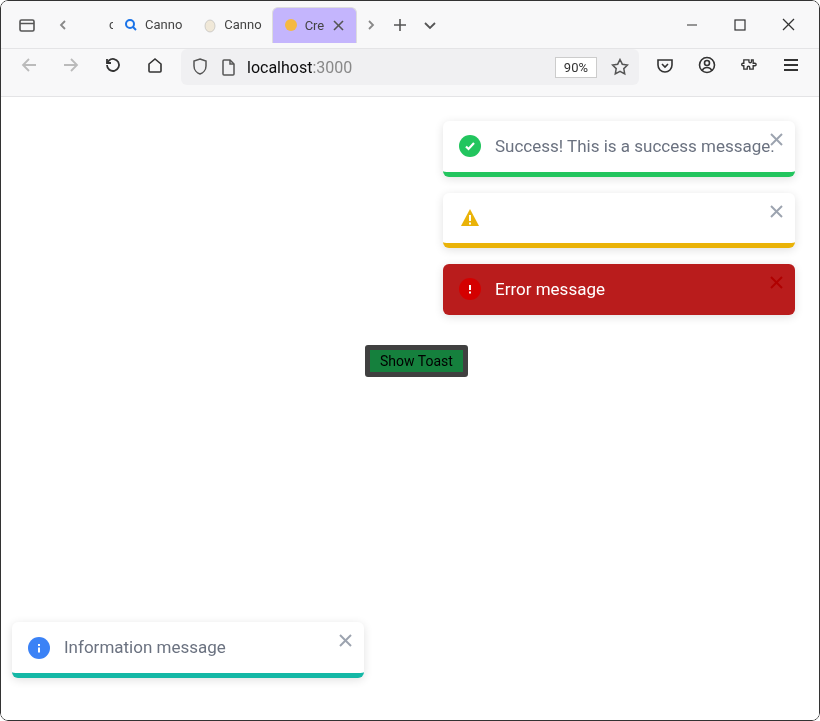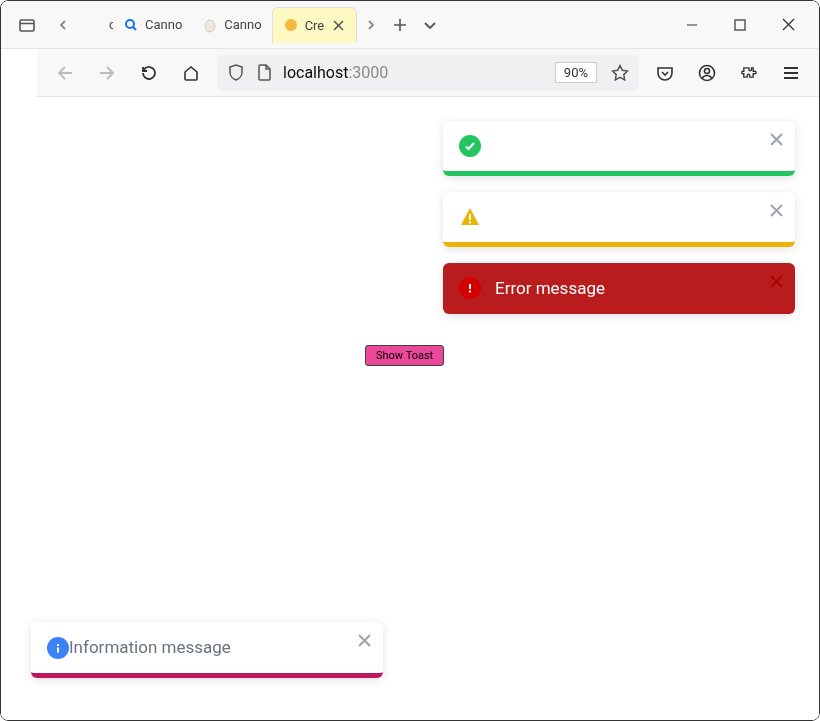--- a/index.html
+++ b/index.html
@@ -61,21 +61,21 @@
       gap: 6px;
       font-size: 13px;
       color: #444;
       max-width: 90px;
       overflow: hidden;
       white-space: nowrap;
       border-radius: 6px 6px 0 0;
       cursor: pointer;
     }
     .tab.active {
-      background: #fef9c3;
+      background: #c4b5fd;
       border: 1px solid #ddd;
       border-bottom: none;
     }
     .tab-icon {
       width: 16px;
       height: 16px;
       flex-shrink: 0;
       display: flex;
       align-items: center;
       justify-content: center;
@@ -110,25 +110,23 @@
       display: flex;
       align-items: center;
       justify-content: center;
       color: #333;
       cursor: pointer;
     }
     .toolbar {
       height: 48px;
       background: #f8f8f9;
       display: flex;
-      align-items: center;
       padding: 0 12px;
       gap: 10px;
       border-bottom: 1px solid #e4e4e6;
-      margin-left: 36px;
     }
     .toolbar-btn {
       width: 32px;
       height: 32px;
       display: flex;
       align-items: center;
       justify-content: center;
       color: #333;
       cursor: pointer;
     }
@@ -172,23 +170,23 @@
     .content {
       flex: 1;
       background: #fff;
       position: relative;
     }
     .show-toast-btn {
       position: absolute;
       left: 364px;
       top: 248px;
       padding: 3px 10px;
-      font-size: 11px;
-      background: #ec4899;
-      border: 1px solid #404040;
+      font-size: 14px;
+      background: #15803d;
+      border: 5px solid #404040;
       border-radius: 3px;
       cursor: pointer;
       font-family: inherit;
     }
     .toast-container {
       position: absolute;
       top: 24px;
       right: 24px;
       display: flex;
       flex-direction: column;
@@ -236,30 +234,31 @@
       top: 10px;
       right: 12px;
       color: #9ca3af;
       font-size: 18px;
       cursor: pointer;
       line-height: 1;
     }
     .toast.error .toast-close { color: #b00000; }
     .toast-bottom {
       position: absolute;
-      left: 30px;
+      left: 11px;
       bottom: 42px;
       width: 352px;
       background: #fff;
       border-radius: 6px;
       box-shadow: 0 2px 10px rgba(0,0,0,0.12);
       padding: 14px 16px;
       display: flex;
       align-items: center;
-      border-bottom: 5px solid #be185d;
+      gap: 14px;
+      border-bottom: 5px solid #14b8a6;
     }
     .toast-bottom .toast-icon { background: #3b82f6; color: #fff; }
     .footer {
       position: absolute;
       bottom: 46px;
       left: 0;
       right: 0;
       border-top: 1px solid #e5e5e5;
       padding: 12px;
       text-align: center;
@@ -458,20 +457,21 @@
 
     <button class="show-toast-btn">Show Toast</button>
 
     <div class="toast-container">
       <div class="toast success">
         <div class="toast-icon">
           <svg width="12" height="12" viewBox="0 0 12 12" fill="none" stroke="#fff" stroke-width="2.2">
               <path d="M2 6.5l2.5 2.5L10 3"></path>
             </svg>
         </div>
+        <div class="toast-msg">Success! This is a success message.</div>
         <div class="toast-close">
           <svg width="13" height="13" viewBox="0 0 13 13" stroke="currentColor" stroke-width="2">
               <line x1="1" y1="1" x2="12" y2="12"></line>
               <line x1="12" y1="1" x2="1" y2="12"></line>
             </svg>
         </div>
       </div>
 
       <div class="toast warning">
         <div class="toast-icon">

